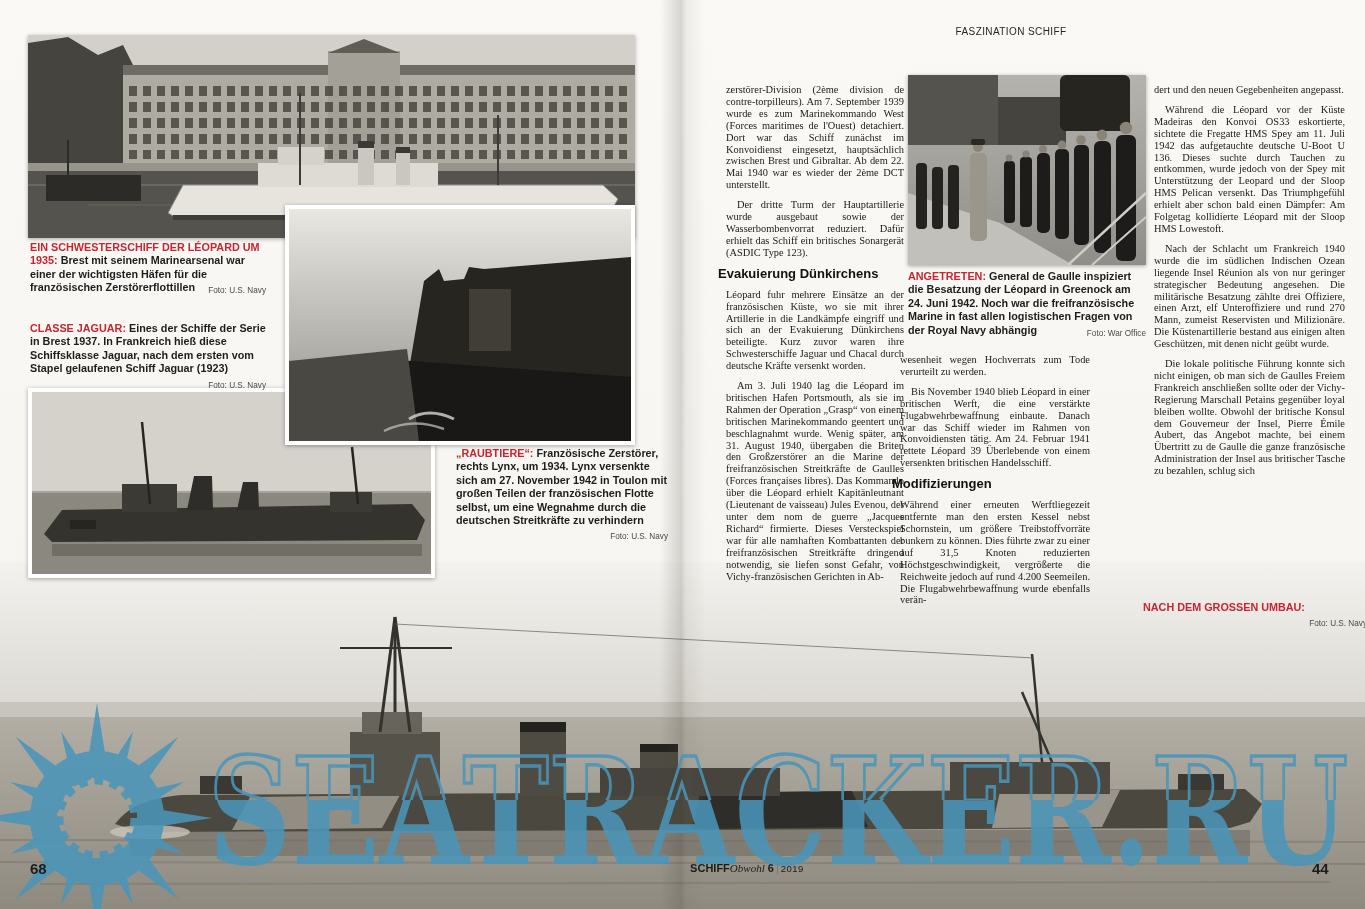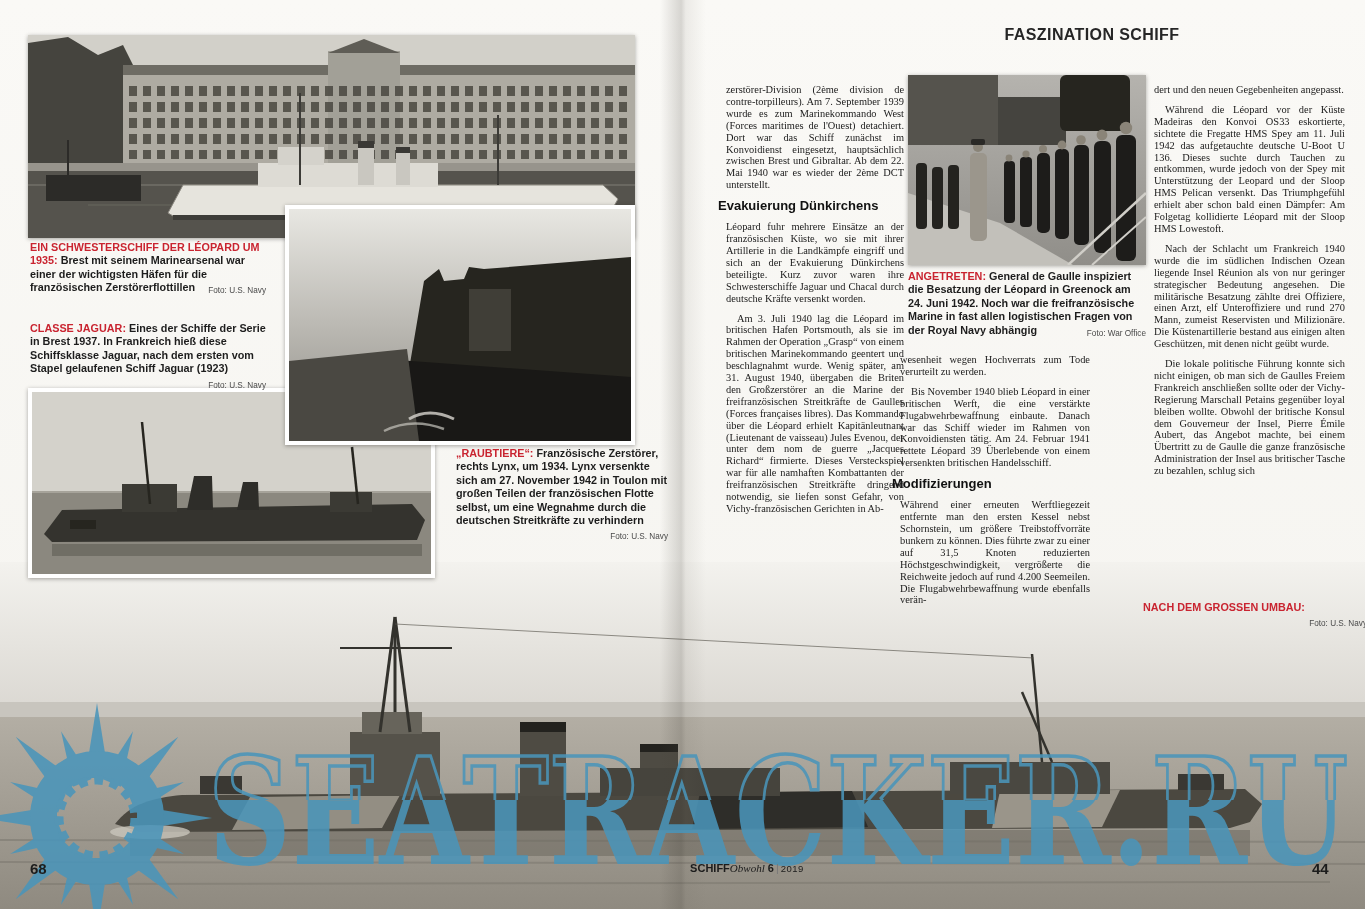--- a/index.html
+++ b/index.html
@@ -17,22 +17,22 @@
   .col{position:absolute;text-align:justify;font-size:10.4px;line-height:11.9px;z-index:10;hyphens:auto;}
   .col p{margin:8px;}
   .col p.ind{text-indent:11px;}
   .subhead{font-family:"Liberation Sans",sans-serif;font-weight:700;font-size:13px;line-height:14px;margin:7px 0 3px 0;color:#111;}
   
   .cap{position:absolute;font-family:"Liberation Sans",sans-serif;font-weight:700;
        font-size:10.8px;line-height:13.4px;color:#1d1d1d;z-index:10;}
   .cap-label{color:#c92430;}
   .credit{float:right;font-weight:400;font-size:8.2px;color:#4a4a4a;margin-top:3px;}
   
-  .section-head{position:absolute;top:26px;left:1092px;transform:translateX(-50%);
-       font-family:"Liberation Sans",sans-serif;font-weight:700;font-size:16px;
+  .section-head{position:absolute;top:26px;left:1011px;transform:translateX(-50%);
+       font-family:"Liberation Sans",sans-serif;font-weight:400;font-size:10px;
        letter-spacing:.4px;color:#262626;z-index:10;}
   .pagenum{position:absolute;top:860px;font-family:"Liberation Sans",sans-serif;
        font-weight:700;font-size:15px;color:#1c1c1c;z-index:45;}
   .pagenum.left{left:30px;} .pagenum.right{left:1312px;}
   .footer{position:absolute;top:862px;left:747px;transform:translateX(-50%);
        font-family:"Liberation Sans",sans-serif;font-size:11px;color:#1c1c1c;z-index:45;white-space:nowrap;}
   .footer .f-bold{font-weight:700;}
   .footer .f-italic{font-family:"Liberation Serif",serif;font-style:italic;}
   .footer .f-sep{color:#777;margin:0 2px;font-weight:400;}
   .footer .f-year{font-size:9.5px;letter-spacing:.5px;}
@@ -225,20 +225,21 @@
 
   <div class="cap" style="left:456px;top:447px;width:212px;">
     <span class="cap-label">„RAUBTIERE“: </span><span>Französische Zerstörer, rechts Lynx, um 1934. Lynx versenkte sich am 27. November 1942 in Toulon mit großen Teilen der französischen Flotte selbst, um eine Wegnahme durch die deutschen Streitkräfte zu verhindern</span>
     <span class="credit">Foto: U.S. Navy</span>
   </div>
 
   <div class="section-head">FASZINATION SCHIFF</div>
 
   <div class="col" style="left:718px;top:76px;width:194px;height:500px;">
     <p>zerstörer-Division (2ème division de contre-torpilleurs). Am 7. September 1939 wurde es zum Marinekommando West (Forces maritimes de l'Ouest) detachiert. Dort war das Schiff zunächst im Konvoidienst eingesetzt, hauptsächlich zwischen Brest und Gibraltar. Ab dem 22. Mai 1940 war es wieder der 2ème DCT unterstellt.</p>
+    <p class="ind">Der dritte Turm der Hauptartillerie wurde ausgebaut sowie der Wasserbombenvorrat reduziert. Dafür erhielt das Schiff ein britisches Sonargerät (ASDIC Type 123).</p>
     <div class="subhead">Evakuierung Dünkirchens</div>
     <p>Léopard fuhr mehrere Einsätze an der französischen Küste, wo sie mit ihrer Artillerie in die Landkämpfe eingriff und sich an der Evakuierung Dünkirchens beteiligte. Kurz zuvor waren ihre Schwesterschiffe Jaguar und Chacal durch deutsche Kräfte versenkt worden.</p>
     <p class="ind">Am 3. Juli 1940 lag die Léopard im britischen Hafen Portsmouth, als sie im Rahmen der Operation „Grasp“ von einem britischen Marinekommando geentert und beschlagnahmt wurde. Wenig später, am 31. August 1940, übergaben die Briten den Großzerstörer an die Marine der freifranzösischen Streitkräfte de Gaulles (Forces françaises libres). Das Kommando über die Léopard erhielt Kapitänleutnant (Lieutenant de vaisseau) Jules Evenou, der unter dem nom de guerre „Jacques Richard“ firmierte. Dieses Versteckspiel war für alle namhaften Kombattanten der freifranzösischen Streitkräfte dringend notwendig, sie liefen sonst Gefahr, von Vichy-französischen Gerichten in Ab-</p>
   </div>
 
   <div class="cap" style="left:908px;top:270px;width:238px;">
     <span class="cap-label">ANGETRETEN: </span><span>General de Gaulle inspiziert die Besatzung der Léopard in Greenock am 24. Juni 1942. Noch war die freifranzösische Marine in fast allen logistischen Fragen von der Royal Navy abhängig</span>
     <span class="credit">Foto: War Office</span>
   </div>
 

